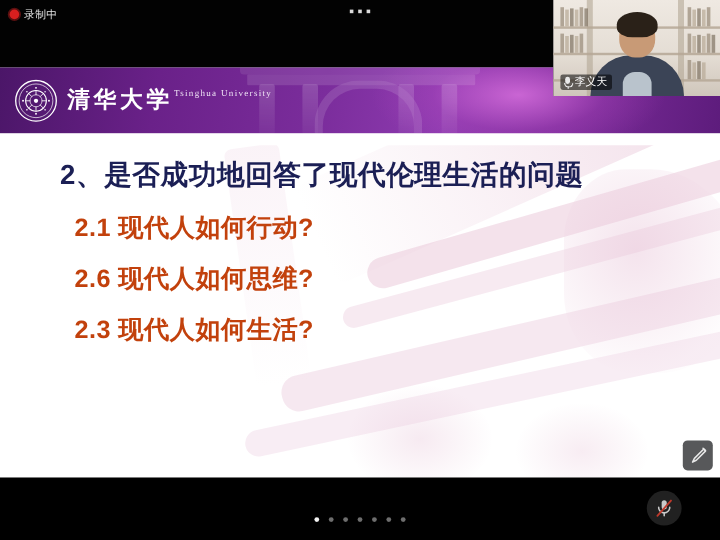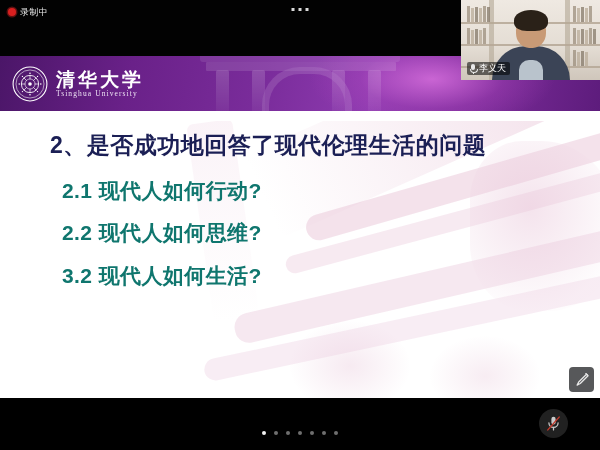--- a/index.html
+++ b/index.html
@@ -264,21 +264,21 @@
     display: flex;
     align-items: center;
     gap: 8px;
   }
   .seal {
     width: 36px; height: 36px;
     flex: none;
   }
   .brand {
     display: flex;
-    flex-direction: column;
+    flex-direction: row;
     gap: 1px;
   }
   .brand .cn {
     font-size: 19px;
     color: #ffffff;
     line-height: 1;
     letter-spacing: 3px;
     font-family: "DejaVu Serif", "Liberation Serif", serif;
     font-weight: 700;
   }
@@ -379,21 +379,21 @@
     color: #1b1f55;
     letter-spacing: 0.5px;
     white-space: nowrap;
     line-height: 1.1;
   }
   .s-item {
     position: absolute;
     left: 62px;
     font-size: 21px;
     font-weight: 700;
-    color: #0f766e;
+    color: #c2410c;
     letter-spacing: 0.4px;
     white-space: nowrap;
     line-height: 1.1;
   }
   .s-item.i1 { top: 58px; }
   .s-item.i2 { top: 100px; }
   .s-item.i3 { top: 143px; }
 
   
   .annotate-btn {
@@ -576,22 +576,22 @@
       <div class="wm band3"></div>
       <div class="wm band4"></div>
       <div class="wm band5"></div>
       <div class="wm blob1"></div>
       <div class="wm blob2"></div>
       <div class="wm blob3"></div>
 
       <div class="slide-text">
         <div class="s-title">2、是否成功地回答了现代伦理生活的问题</div>
         <div class="s-item i1">2.1 现代人如何行动?</div>
-        <div class="s-item i2">2.2 现代人如何思维?</div>
-        <div class="s-item i3">3.2 现代人如何生活?</div>
+        <div class="s-item i2">2.6 现代人如何思维?</div>
+        <div class="s-item i3">2.3 现代人如何生活?</div>
       </div>
     </div>
 
     <div class="annotate-btn">
       <svg width="15" height="15" viewBox="0 0 24 24">
         <path d="M20 3.5 L7.5 16 L5 21 L10 18.5 L22.5 6 Z" fill="none" stroke="#e8e8e8" stroke-width="2" stroke-linejoin="round"></path>
         <path d="M4 20.5 L4 4 L20 4" fill="none" stroke="#e8e8e8" stroke-width="0"></path>
         <path d="M19 2.5 L21.5 5" stroke="#e8e8e8" stroke-width="2" stroke-linecap="round"></path>
       </svg>
     </div>

